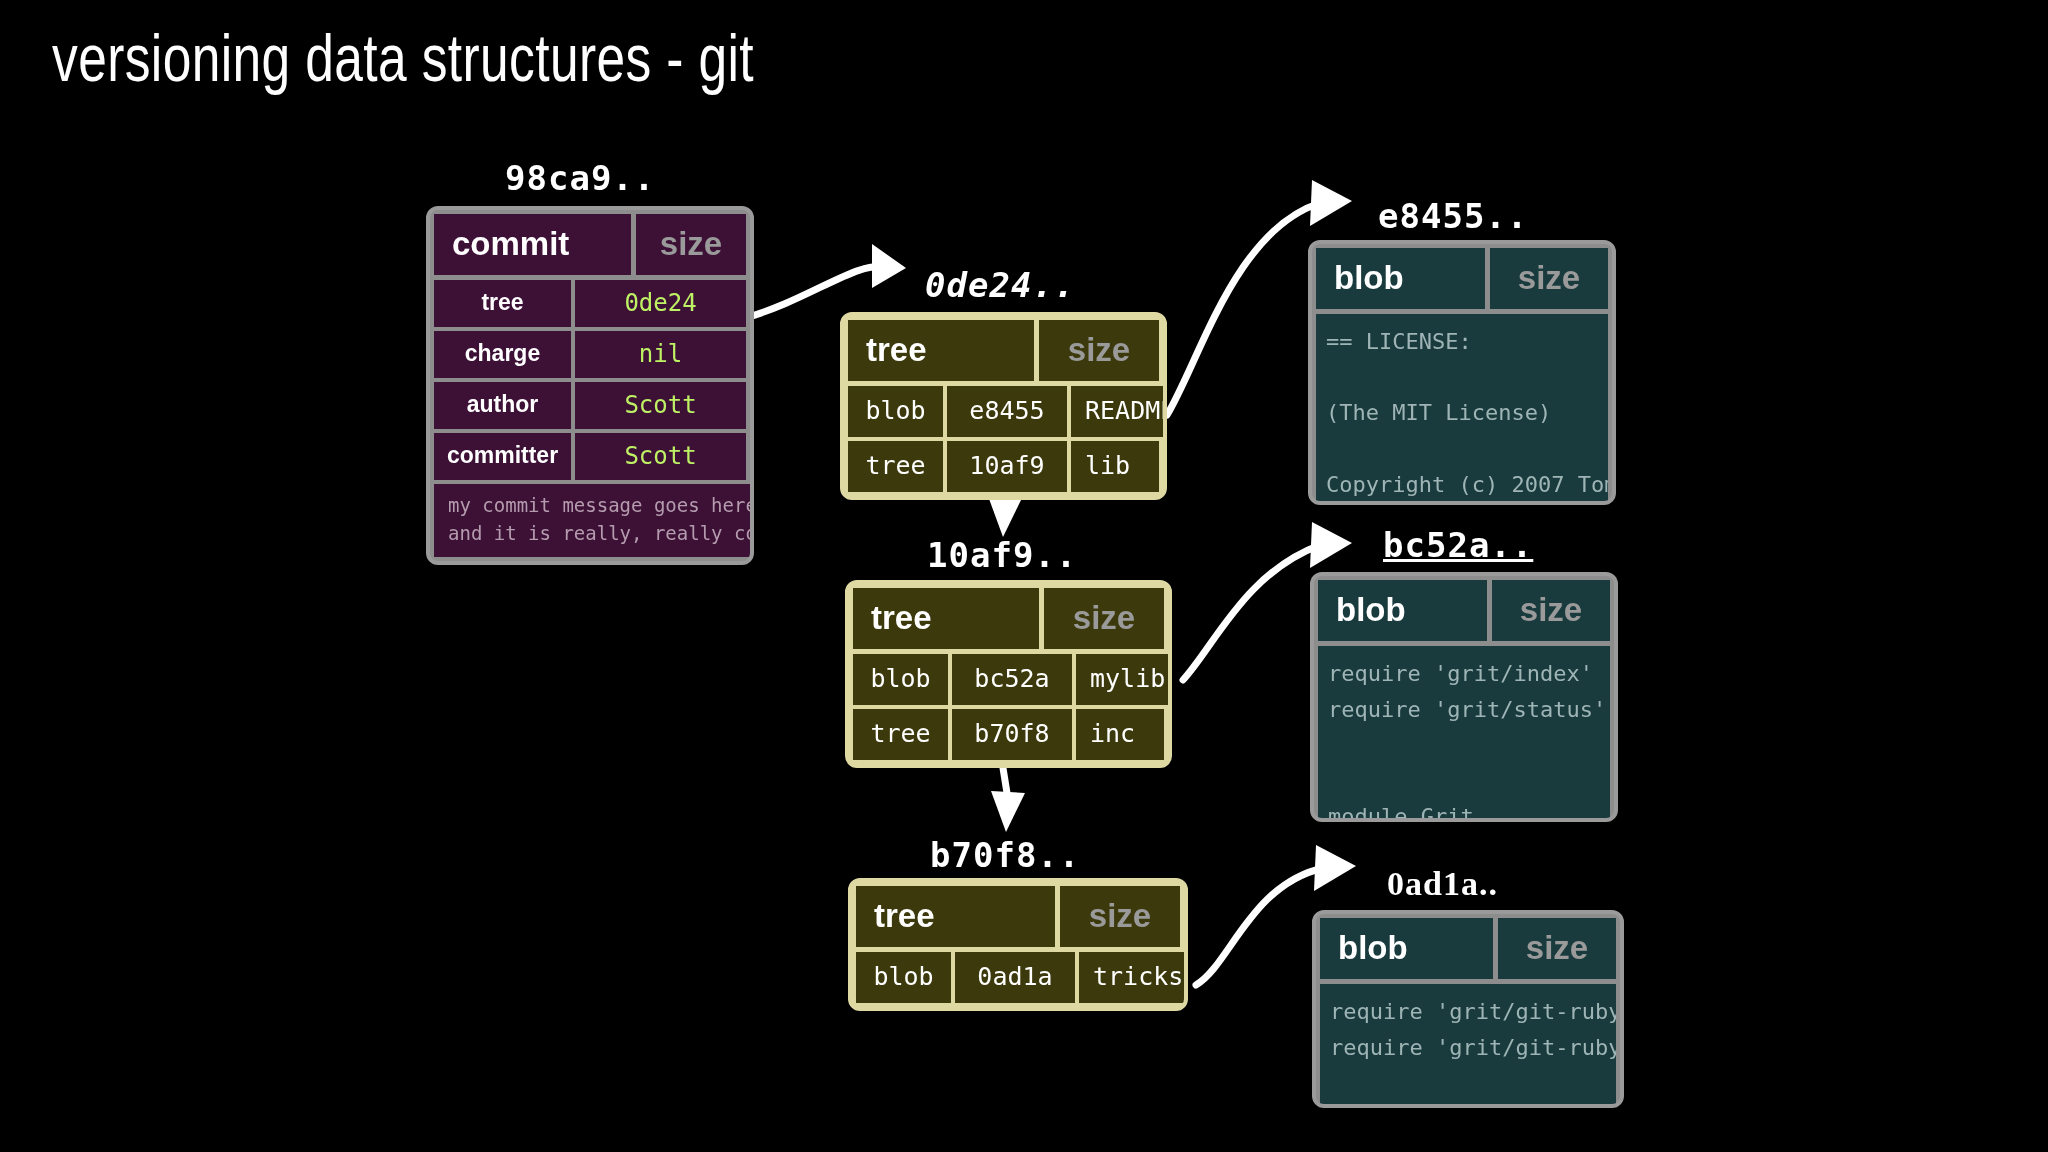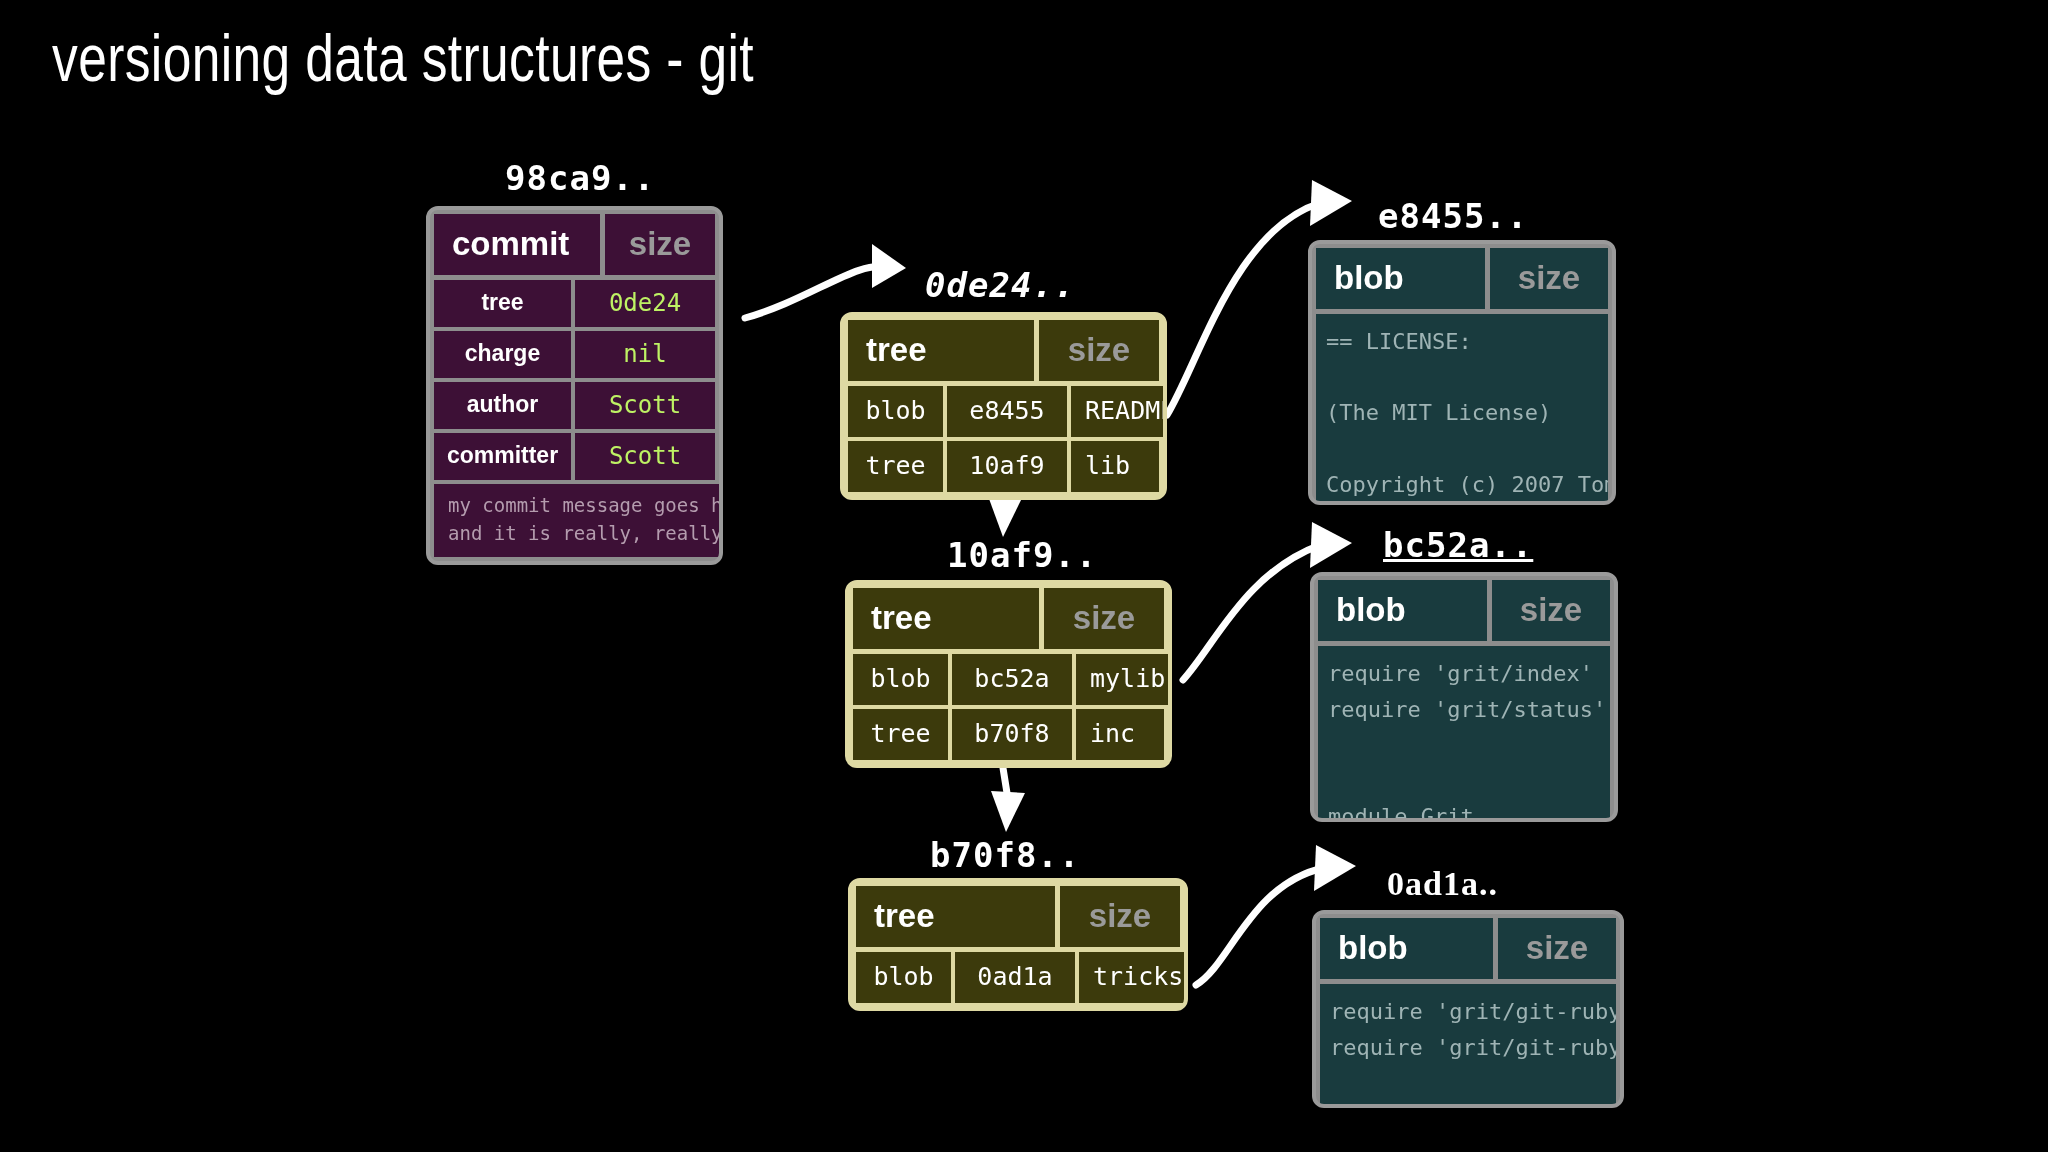--- a/index.html
+++ b/index.html
@@ -146,21 +146,21 @@
       <polygon points="991,791 1025,793 1006,832"></polygon>
     </g>
 
     <g>
       <path d="M 1196,985 C 1230,965 1250,885 1323,868"></path>
       <polygon points="1316,845 1356,866 1314,891"></polygon>
     </g>
   </svg>
 
   <div class="hash" style="left:505px;top:158px;">98ca9..</div>
-  <div class="card commit" style="left:426px;top:206px;width:297px;">
+  <div class="card commit" style="left:426px;top:206px;width:328px;">
     <div class="hdr">
       <div class="type">commit</div>
       <div class="size">size</div>
     </div>
     <div class="rows">
       <div class="row">
         <div class="cell k">tree</div>
         <div class="cell v">0de24</div>
       </div>
       <div class="row">
@@ -195,21 +195,21 @@
         <div class="cell c-name">README</div>
       </div>
       <div class="row">
         <div class="cell c-kind">tree</div>
         <div class="cell c-hash">10af9</div>
         <div class="cell c-name">lib</div>
       </div>
     </div>
   </div>
 
-  <div class="hash" style="left:927px;top:535px;margin-left:20px;">10af9..</div>
+  <div class="hash" style="left:927px;top:535px;">10af9..</div>
   <div class="card tree" style="left:845px;top:580px;width:327px;">
     <div class="hdr">
       <div class="type">tree</div>
       <div class="size">size</div>
     </div>
     <div class="rows">
       <div class="row">
         <div class="cell c-kind">blob</div>
         <div class="cell c-hash">bc52a</div>
         <div class="cell c-name">mylib.rb</div>

